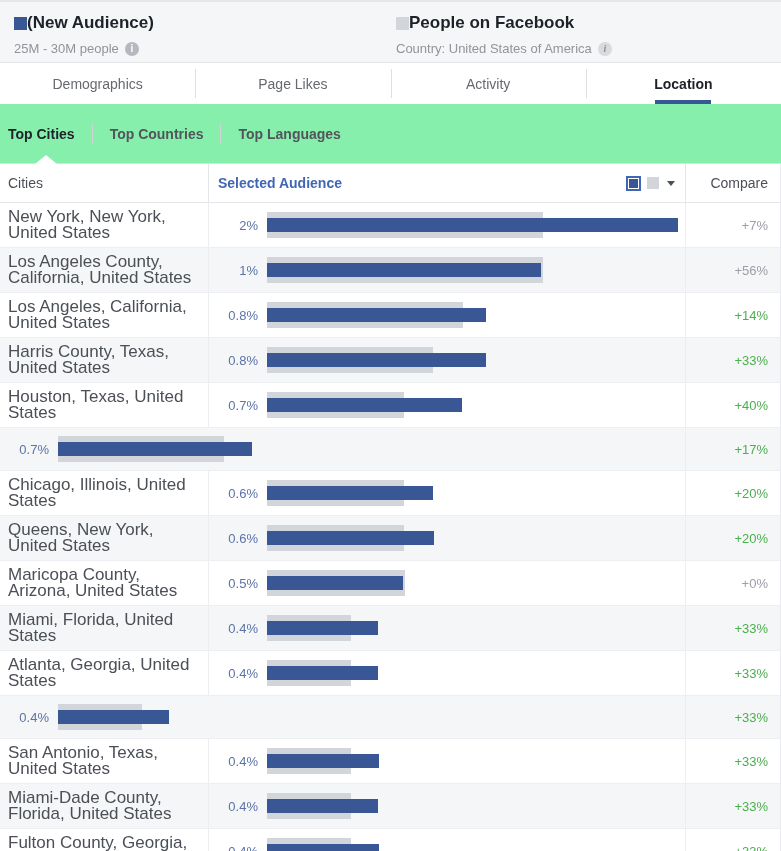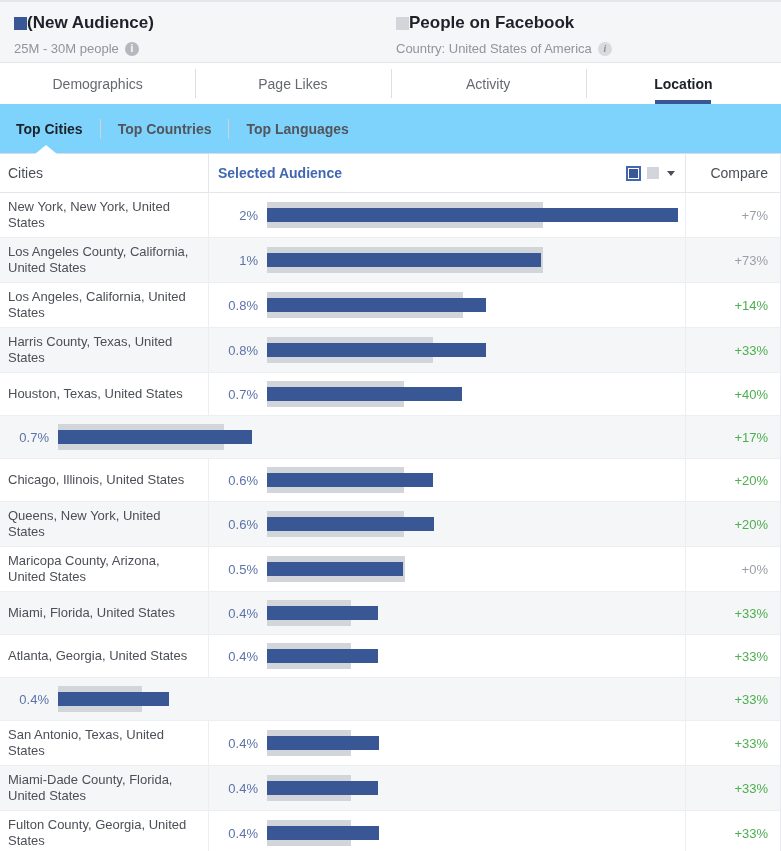--- a/index.html
+++ b/index.html
@@ -31,23 +31,23 @@
   .tab { position:relative; flex:1; display:flex; align-items:center;
          justify-content:center; font-size:14px; color:#66696f; cursor:pointer; }
   .tab + .tab::before { content:""; position:absolute; left:0; top:6px;
          height:29px; width:1px; background:#dddfe2; }
   .tab.active { font-weight:bold; color:#1d2129; }
   .tab.active::after { content:""; position:absolute; bottom:0; left:50%;
          transform:translateX(-50%); width:56px; height:4px;
          background:var(--bar-blue); }
 
   
-  .subtabs { position:relative; height:50px; background:#7dd3fc;
+  .subtabs { position:relative; height:60px; background:#86efac;
              border-bottom:1px solid #dadde1; display:flex; align-items:center;
-             padding-left:16px; }
+             padding-left:8px; }
   .subtab { font-size:14px; font-weight:bold; color:#52555b; cursor:pointer; }
   .subtab.active { color:#1d2129; }
   .subtab-div { width:1px; height:20px; background:#cfd2d7; margin:0 17px; }
   .notch { position:absolute; bottom:-1px; left:35px; width:0; height:0;
            border-left:11px solid transparent; border-right:11px solid transparent;
            border-bottom:9px solid #fff; }
 
   
   .table { border-right:1px solid #e9ebee; }
   .thead { display:flex; height:39px; align-items:center;
@@ -65,21 +65,21 @@
   .lg-blue i { display:block; width:9px; height:9px; background:var(--bar-blue); }
   .lg-gray { width:12px; height:12px; background:#d2d5da; }
   .caret { width:0; height:0; border-left:4px solid transparent;
            border-right:4px solid transparent; border-top:5px solid #4b4f56;
            margin-left:2px; }
   .th-cmp { width:94px; text-align:right; padding-right:12px;
             font-size:14px; color:#4b4f56; }
 
   .row { display:flex; min-height:43px; border-bottom:1px solid #eceef1; }
   .row.alt { background:#f5f6f7; }
-  .cell-city { width:209px; padding:6px 10px 6px 8px; font-size:13px;
+  .cell-city { width:209px; padding:6px 10px 6px 8px; font-size:17px;
                line-height:16px; color:#4b4f56; border-right:1px solid #eceef1;
                display:flex; align-items:center; }
   .cell-aud { flex:1; display:flex; align-items:center;
               border-right:1px solid #eceef1; padding-left:4px; }
   .pct { width:45px; flex-shrink:0; text-align:right; margin-right:9px;
          font-size:13px; color:#5b73a8; }
   .bar-wrap { position:relative; height:26px; flex:1; }
   .bar-gray { position:absolute; left:0; top:0; height:26px;
               background:var(--bar-gray); }
   .bar-blue { position:absolute; left:0; top:6px; height:14px;
@@ -164,21 +164,21 @@
   <div class="row alt">
     <div class="cell-city">Los Angeles County, California, United States</div>
     <div class="cell-aud">
       <span class="pct">1%</span>
       <span class="bar-wrap">
         <i class="bar-gray" style="width: 276px;"></i>
         <i class="bar-blue" style="width: 274px;"></i>
       </span>
     </div>
     <div class="cell-cmp">
-      <span class="muted">+73%</span>
+      <span class="muted">+56%</span>
     </div>
   </div>
 
   <div class="row">
     <div class="cell-city">Los Angeles, California, United States</div>
     <div class="cell-aud">
       <span class="pct">0.8%</span>
       <span class="bar-wrap">
         <i class="bar-gray" style="width: 196px;"></i>
         <i class="bar-blue" style="width: 219px;"></i>

